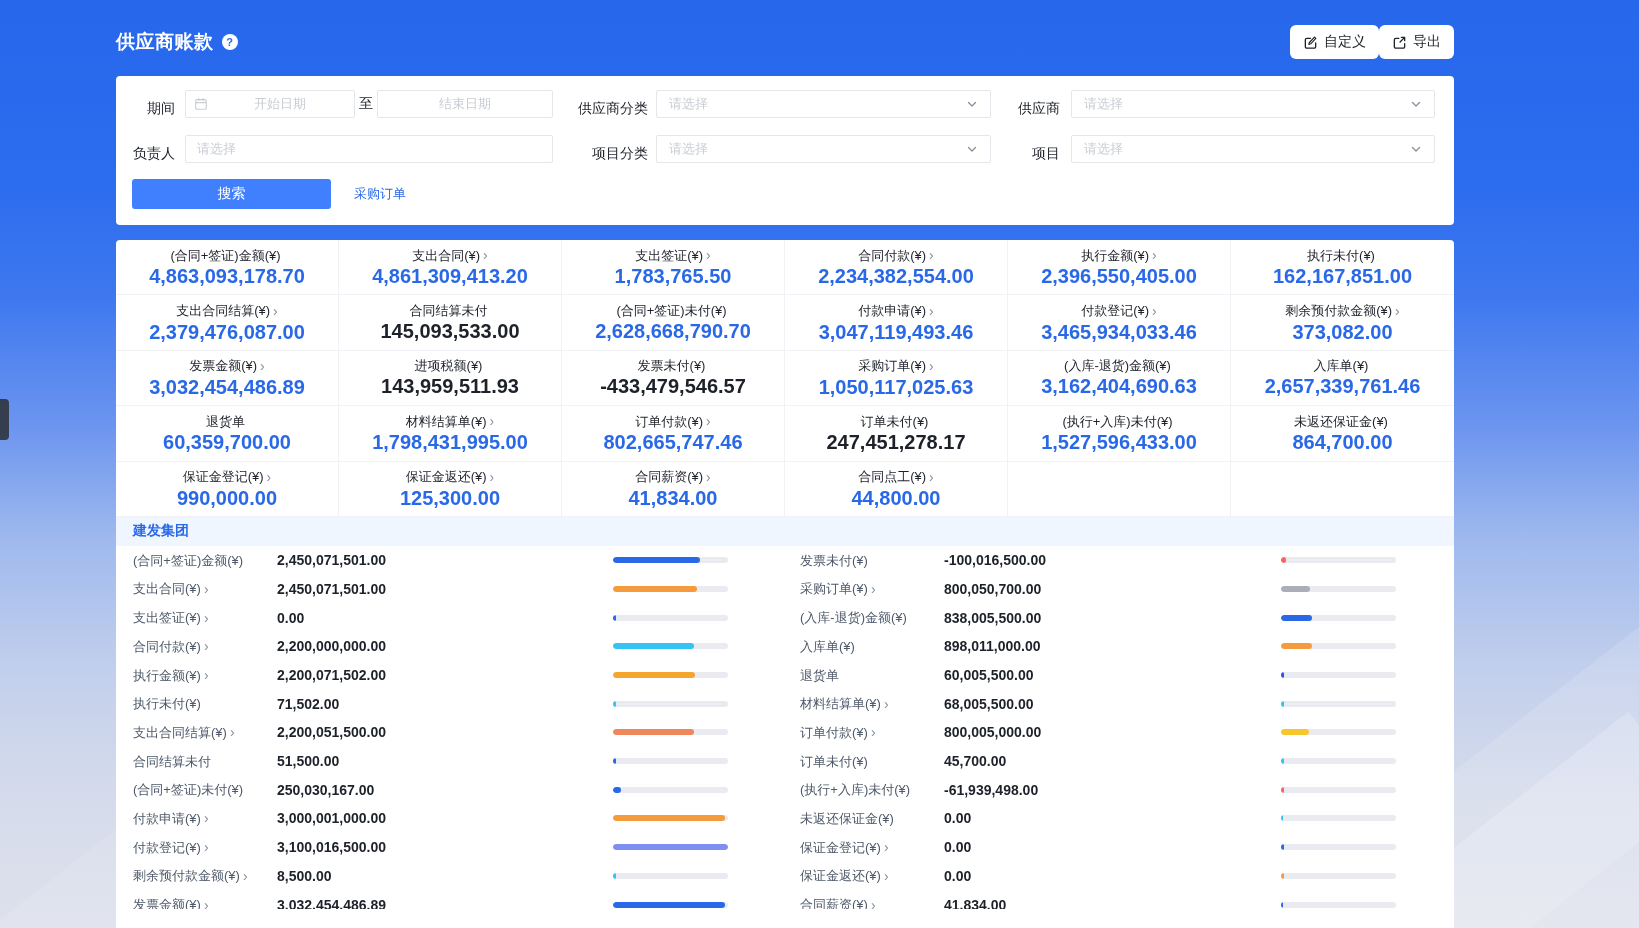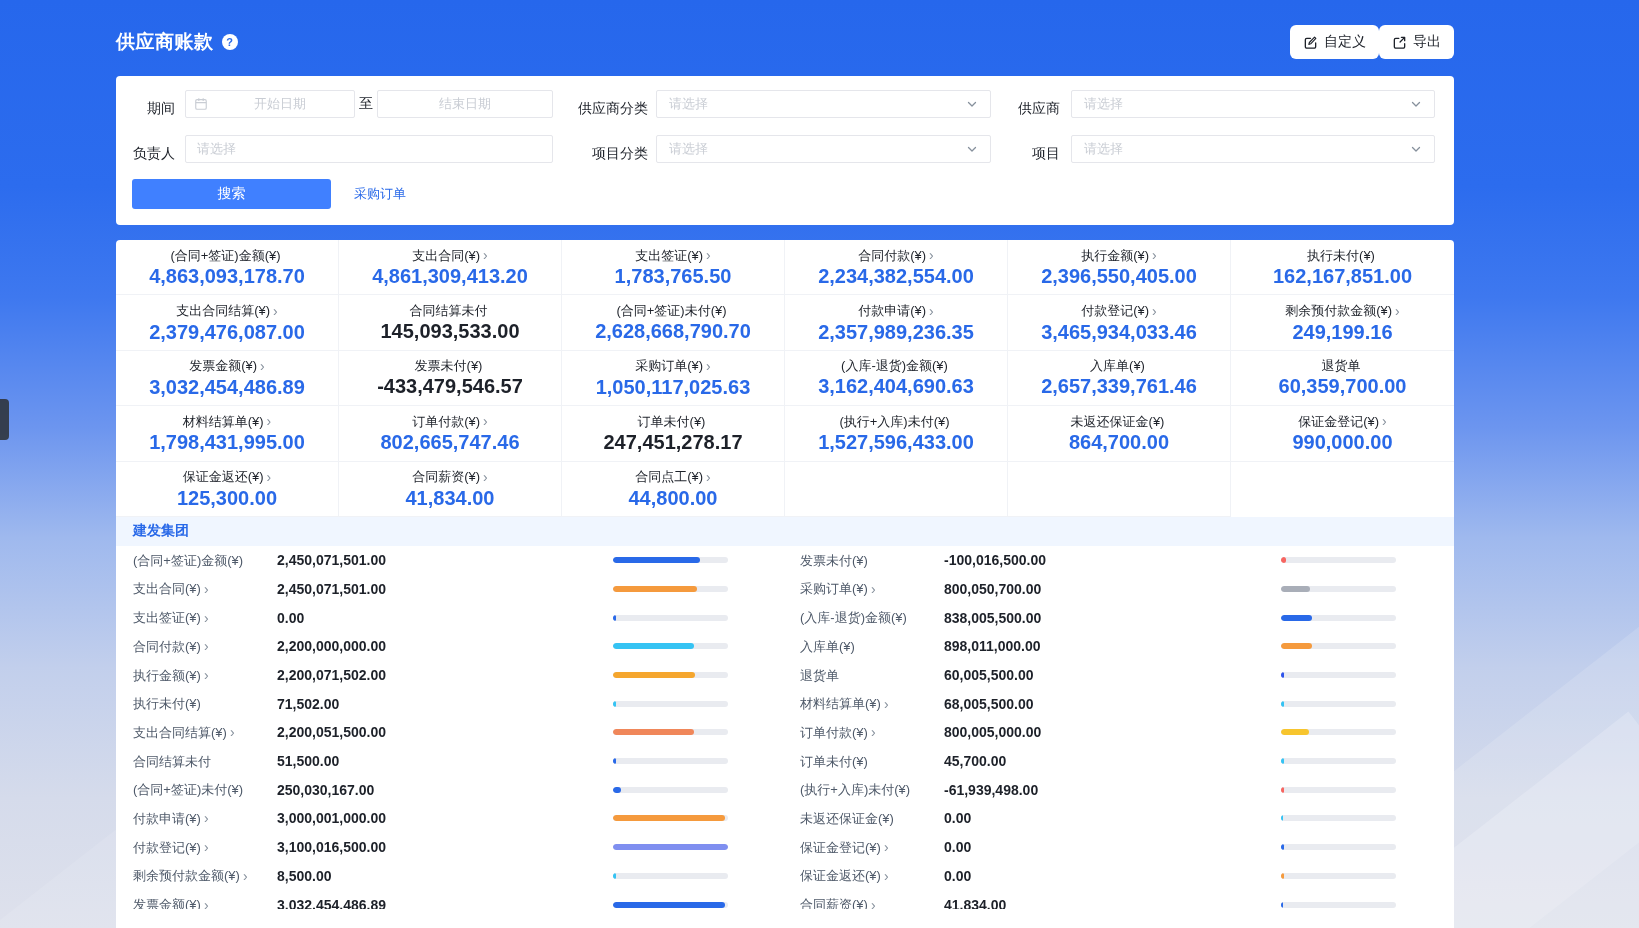--- a/index.html
+++ b/index.html
@@ -242,42 +242,49 @@
             <span>(合同+签证)未付(¥)</span>
             <span class="arrow"></span>
           </div>
           <div class="s-value" data-variant="blue">2,628,668,790.70</div>
         </div>
       <div class="s-cell">
           <div class="s-label">
             <span>付款申请(¥)</span>
             <span class="arrow">›</span>
           </div>
-          <div class="s-value" data-variant="blue">2,357,989,236.35</div>
+          <div class="s-value" data-variant="blue">3,047,119,493.46</div>
         </div>
       <div class="s-cell">
           <div class="s-label">
             <span>付款登记(¥)</span>
             <span class="arrow">›</span>
           </div>
           <div class="s-value" data-variant="blue">3,465,934,033.46</div>
         </div>
       <div class="s-cell">
           <div class="s-label">
             <span>剩余预付款金额(¥)</span>
             <span class="arrow">›</span>
           </div>
-          <div class="s-value" data-variant="blue">249,199.16</div>
+          <div class="s-value" data-variant="blue">373,082.00</div>
         </div>
       <div class="s-cell">
           <div class="s-label">
             <span>发票金额(¥)</span>
             <span class="arrow">›</span>
           </div>
           <div class="s-value" data-variant="blue">3,032,454,486.89</div>
+        </div>
+      <div class="s-cell">
+          <div class="s-label">
+            <span>进项税额(¥)</span>
+            <span class="arrow"></span>
+          </div>
+          <div class="s-value" data-variant="dark">143,959,511.93</div>
         </div>
       <div class="s-cell">
           <div class="s-label">
             <span>发票未付(¥)</span>
             <span class="arrow"></span>
           </div>
           <div class="s-value" data-variant="dark">-433,479,546.57</div>
         </div>
       <div class="s-cell">
           <div class="s-label">

